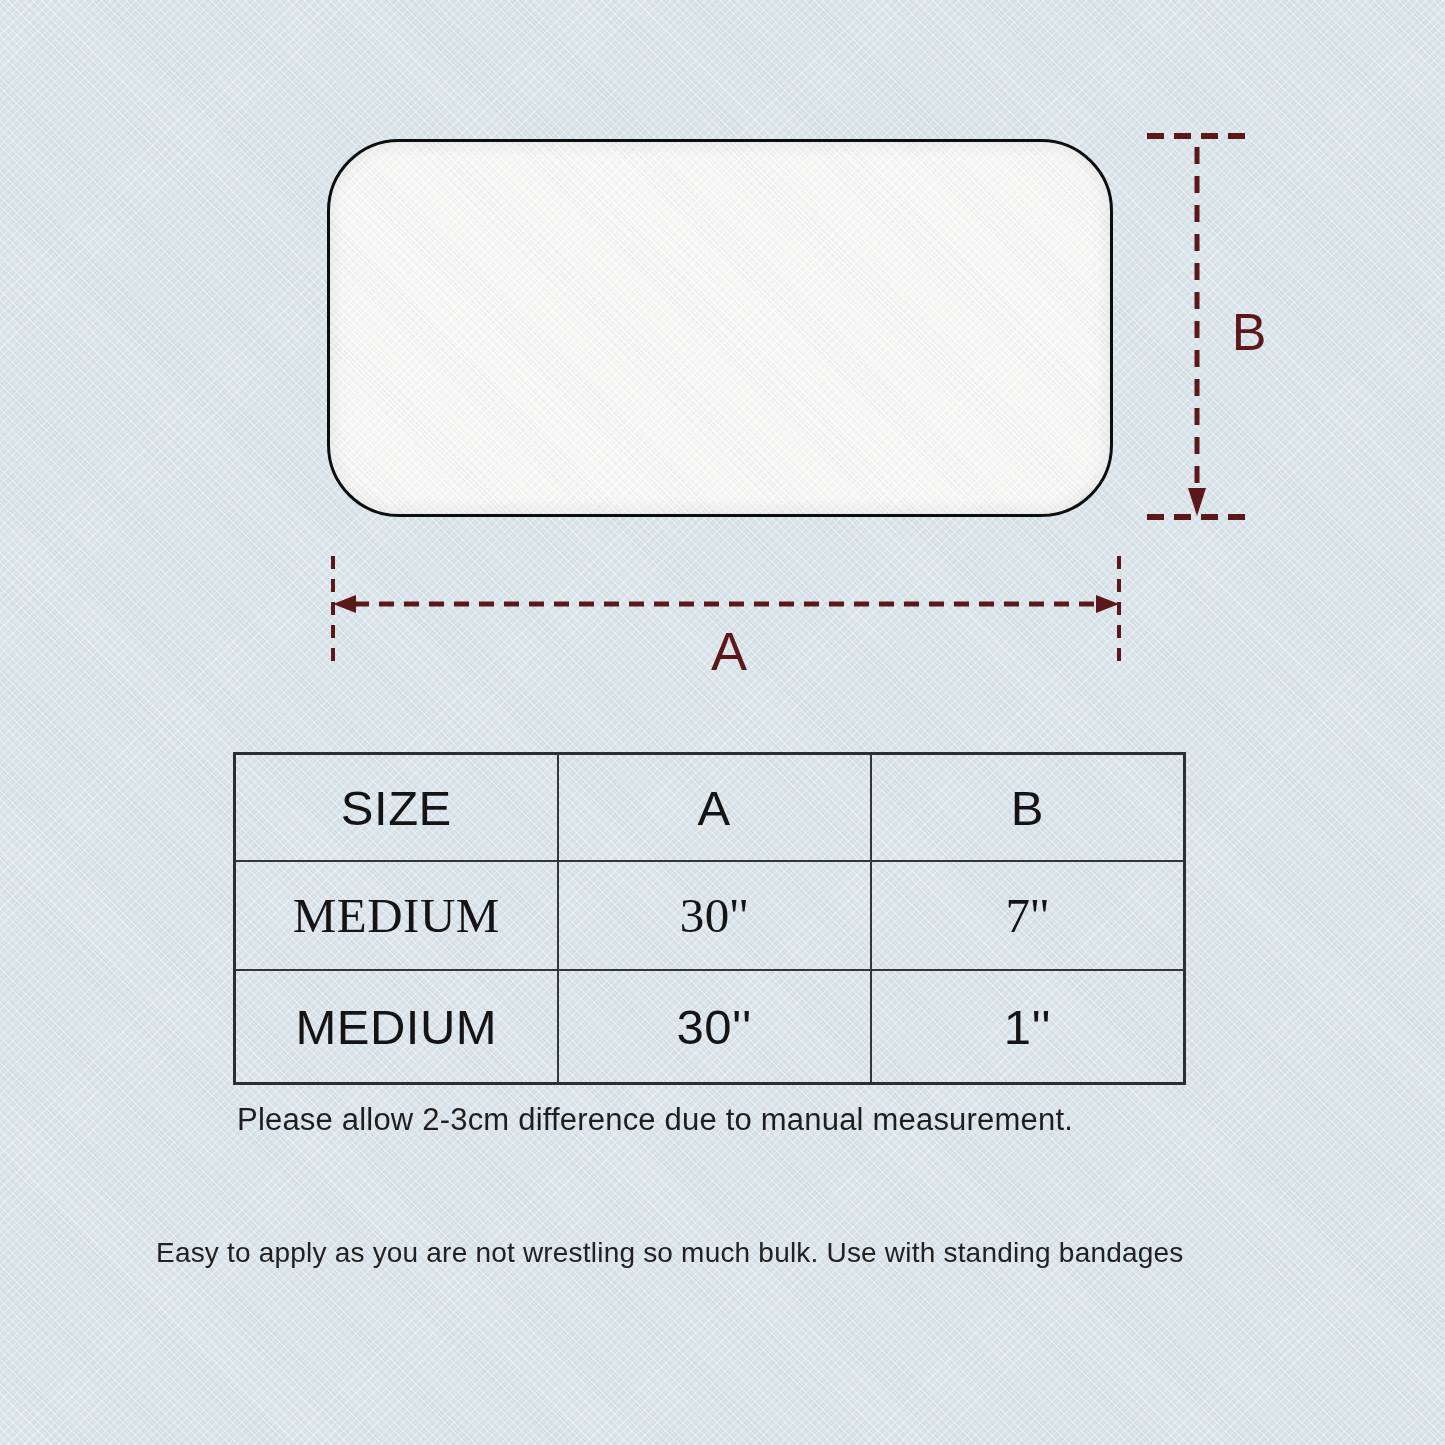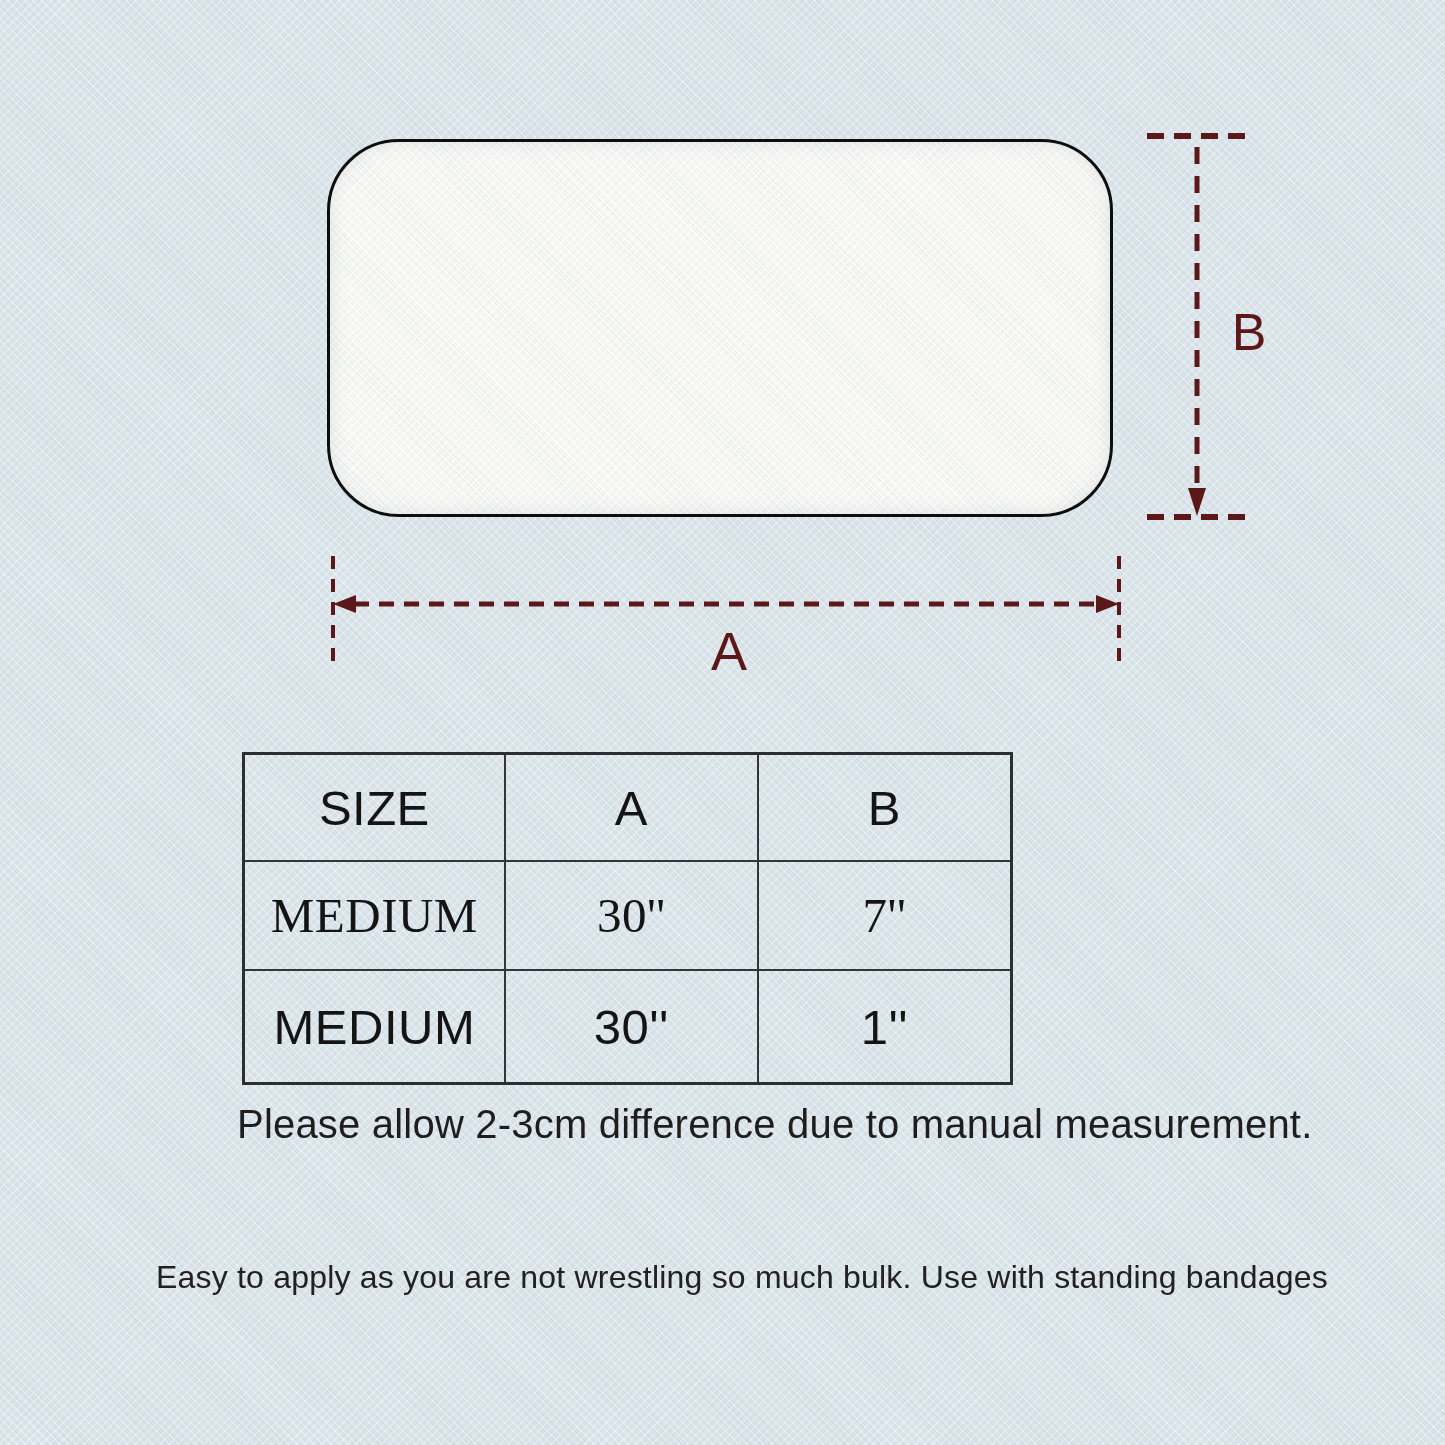--- a/index.html
+++ b/index.html
@@ -47,22 +47,22 @@
     font-size: 54px;
     font-weight: 400;
     line-height: 1;
   }
   .dim-label.a { left: 702px; top: 624px; width: 54px; text-align: center; }
   .dim-label.b { left: 1222px; top: 306px; width: 54px; text-align: center; font-size: 52px; }
 
   
   .size-table {
     position: absolute;
-    left: 242px; top: 752px;
-    width: 771px; height: 326px;
+    left: 233px; top: 752px;
+    width: 953px; height: 326px;
     border-collapse: collapse;
     table-layout: fixed;
   }
   .size-table td {
     border: 2px solid #333638;
     text-align: center;
     vertical-align: middle;
     font-size: 49px;
     color: #141414;
     letter-spacing: 0.5px;
@@ -72,37 +72,36 @@
   .size-table tr.header-row  td { height: 105px; }
   .size-table tr.data-row-1  td { height: 107px; font-family: Liberation Serif, serif; }
   .size-table tr.data-row-2  td { height: 111px; }
   .col-size { width: 34%; }
   .col-a    { width: 33%; }
   .col-b    { width: 33%; }
 
   .table-caption {
     position: absolute;
     left: 237px; top: 1102px;
-    font-size: 40px;
+    font-size: 31px;
     color: #1e1e1e;
     letter-spacing: 0.2px;
     white-space: nowrap;
   }
 
   .description {
     position: absolute;
     left: 156px; top: 1229px;
     color: #212121;
   }
   .description .line {
-    font-size: 32px;
+    font-size: 28px;
     line-height: 48px;
     letter-spacing: 0.2px;
     white-space: nowrap;
-    margin-top: 24px;
   }
 </style>
 </head>
 <body>
 
 <div class="canvas">
 
   <div class="product-shape"></div>
 
   <svg class="dim-svg" viewBox="0 0 1445 1445">

